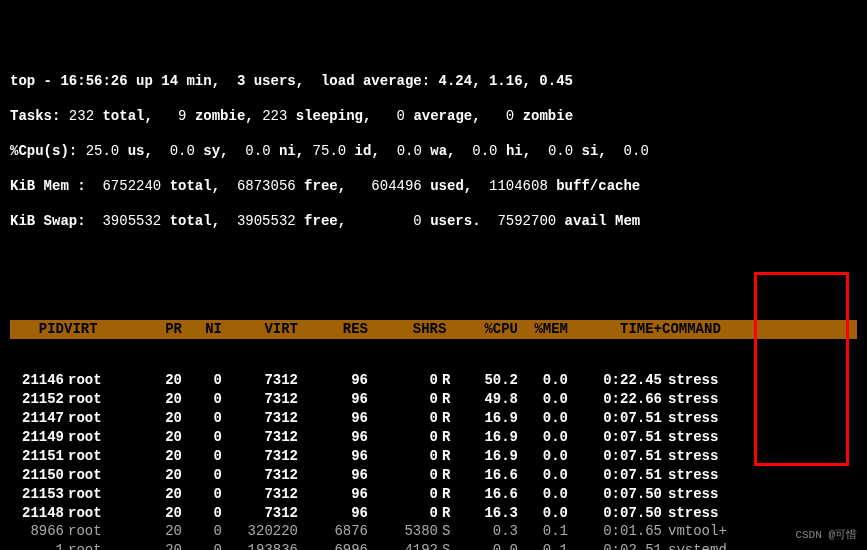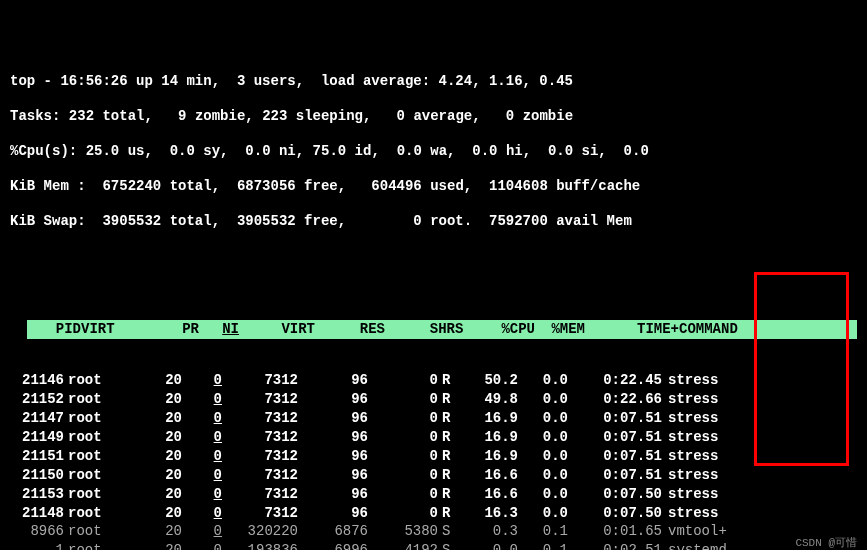--- a/index.html
+++ b/index.html
@@ -10,76 +10,75 @@
       font-size: 14px;
       font-weight: bold;
       padding: 8px 10px;
       width: 867px;
       height: 550px;
       overflow: hidden;
       white-space: pre;
       position: relative;
     }
     .hdr-line { line-height: 1.35; }
-    .lbl { font-weight: bold; }
+    .lbl { font-weight: normal; }
     .table-container { margin-top: 10px; position: relative; }
     .header-row {
-      background: #86efac;
+      background: #a16207;
       color: #000;
       display: flex;
       line-height: 1.35;
-      margin-left: 17px;
     }
     .header-row .cell { padding: 0; }
     .data-row {
       display: flex;
       line-height: 1.35;
     }
     .dim { color: #aaa; font-weight: normal; }
     .cell { display: inline-block; text-align: right; }
     .c-pid { width: 54px; }
     .c-user { width: 64px; text-align: left; padding-left: 4px; }
     .c-pr { width: 54px; }
-    .c-ni { width: 40px; text-decoration: underline; }
+    .c-ni { width: 40px; }
     .c-virt { width: 76px; }
     .c-res { width: 70px; }
     .c-shr { width: 70px; }
     .c-s { width: 22px; text-align: left; padding-left: 4px; }
     .c-cpu { width: 58px; }
     .c-mem { width: 50px; }
     .c-time { width: 94px; }
     .c-cmd { width: 88px; text-align: left; padding-left: 6px; }
     .redbox {
       position: absolute;
       border: 3px solid #ff0000;
       top: 0px;
       left: 744px;
       width: 95px;
       height: 194px;
       pointer-events: none;
     }
     .watermark {
       position: absolute;
-      bottom: 0;
+      bottom: 8px;
       right: 10px;
       color: #888;
       font-size: 11px;
       font-weight: normal;
     }
   </style>
 </head>
 <body>
 
 
 
 <div class="hdr-line"><span>top</span> - <span>16:56:26</span> <span>up 14 min,</span>  <span>3 users,</span>  <span>load average:</span> <span>4.24, 1.16, 0.45</span></div>
 <div class="hdr-line"><span>Tasks:</span> <span class="lbl">232</span> <span>total,</span>   <span class="lbl">9</span> <span>zombie,</span> <span class="lbl">223</span> <span>sleeping,</span>   <span class="lbl">0</span> <span>average,</span>   <span class="lbl">0</span> <span>zombie</span></div>
 <div class="hdr-line"><span>%Cpu(s):</span> <span class="lbl">25.0</span> <span>us,</span>  <span class="lbl">0.0</span> <span>sy,</span>  <span class="lbl">0.0</span> <span>ni,</span> <span class="lbl">75.0</span> <span>id,</span>  <span class="lbl">0.0</span> <span>wa,</span>  <span class="lbl">0.0</span> <span>hi,</span>  <span class="lbl">0.0</span> <span>si,</span>  <span class="lbl">0.0</span></div>
 <div class="hdr-line"><span>KiB Mem :</span>  <span class="lbl">6752240</span> <span>total,</span>  <span class="lbl">6873056</span> <span>free,</span>   <span class="lbl">604496</span> <span>used,</span>  <span class="lbl">1104608</span> <span>buff/cache</span></div>
-<div class="hdr-line"><span>KiB Swap:</span>  <span class="lbl">3905532</span> <span>total,</span>  <span class="lbl">3905532</span> <span>free,</span>        <span class="lbl">0</span> <span>root.</span>  <span class="lbl">7592700</span> <span>avail Mem</span></div>
+<div class="hdr-line"><span>KiB Swap:</span>  <span class="lbl">3905532</span> <span>total,</span>  <span class="lbl">3905532</span> <span>free,</span>        <span class="lbl">0</span> <span>users.</span>  <span class="lbl">7592700</span> <span>avail Mem</span></div>
 
 <div class="table-container">
   <div class="redbox"></div>
   <div class="header-row">
     <span class="cell c-pid">PID</span>
     <span class="cell c-user">VIRT</span>
     <span class="cell c-pr">PR</span>
     <span class="cell c-ni">NI</span>
     <span class="cell c-virt">VIRT</span>
     <span class="cell c-res">RES</span>

